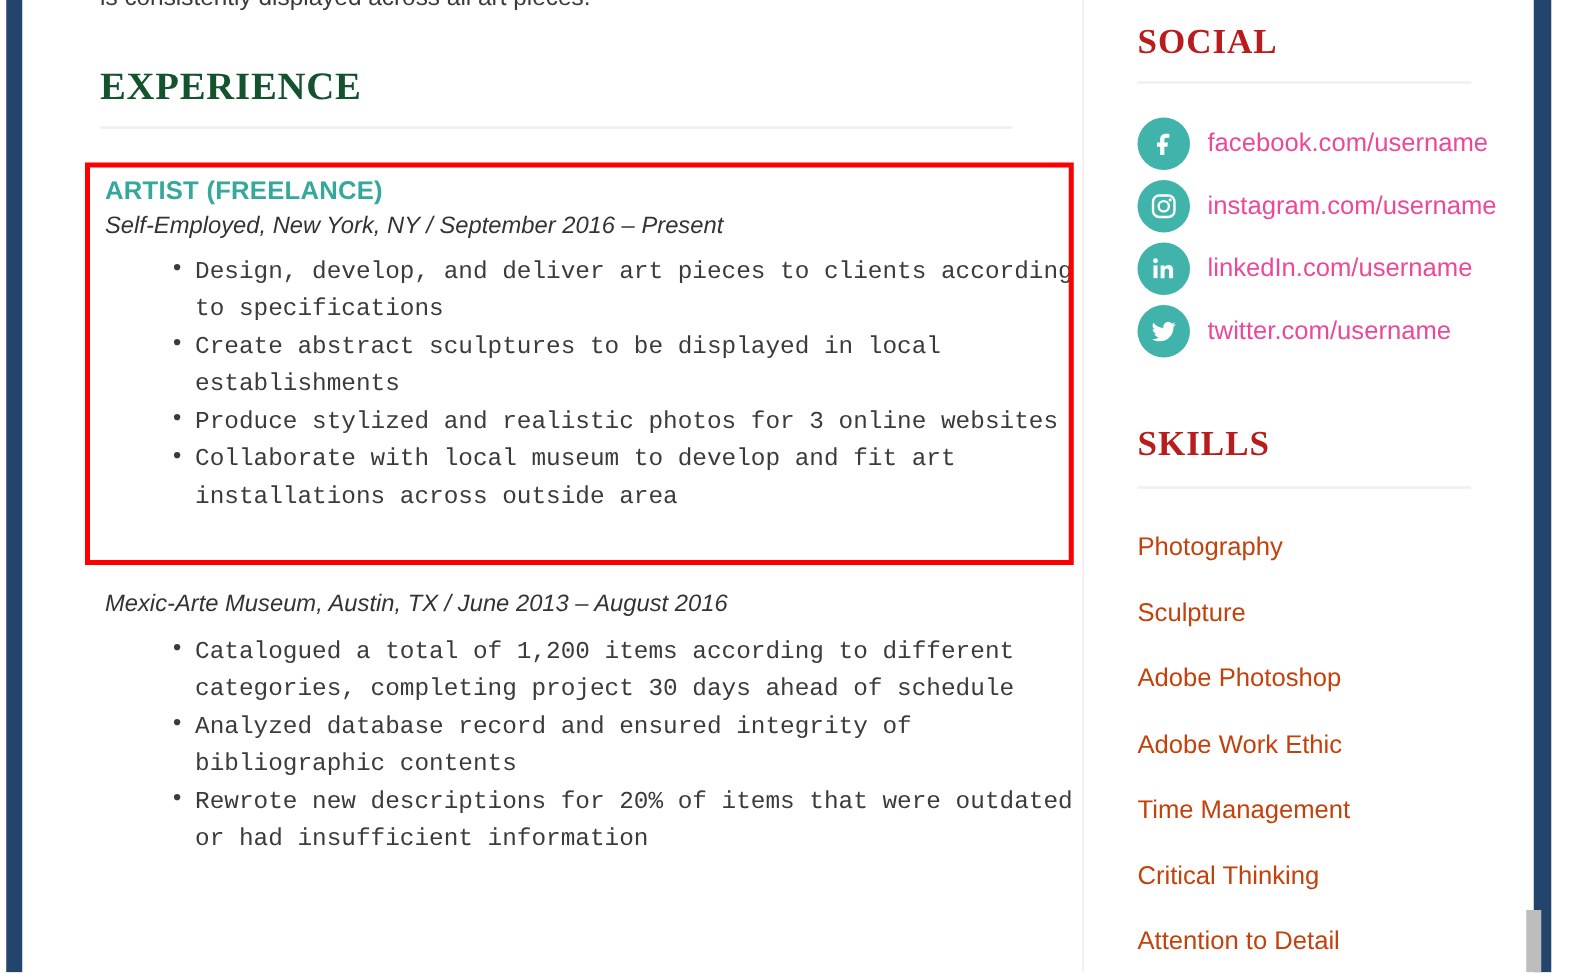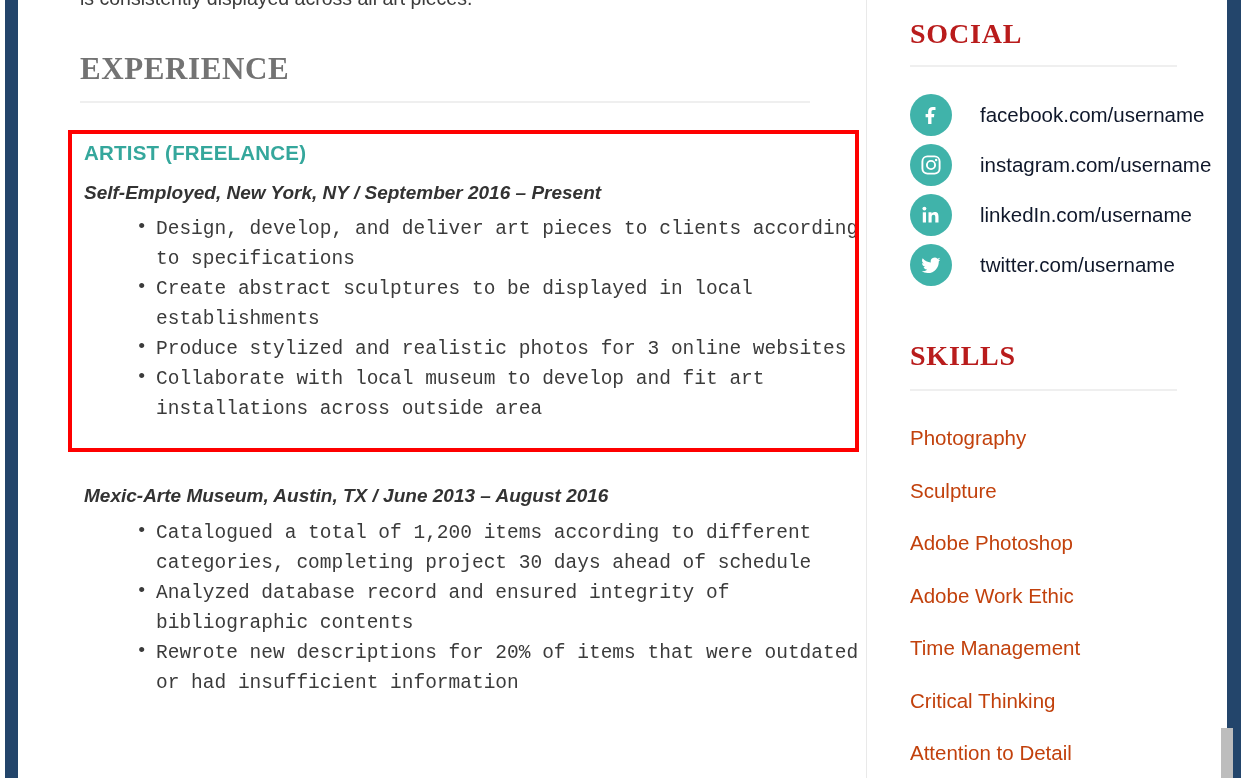--- a/index.html
+++ b/index.html
@@ -94,21 +94,21 @@
     font-weight: bold;
     color: #2aa198;
     letter-spacing: 0.6px;
   }
 
   .exp-title {
     position: absolute;
     left: 62px;
     top: 51px;
     font-size: 31px;
-    color: #737373;
+    color: #14532d;
   }
 
   .exp-rule {
     position: absolute;
     left: 62px;
     top: 101px;
     width: 730px;
     height: 2px;
     background: #efefef;
   }
@@ -136,23 +136,23 @@
     font-size: 20.5px;
     font-weight: bold;
     color: #35a79c;
     letter-spacing: 0.2px;
     line-height: 1.25;
   }
 
   .job-meta {
     font-size: 19px;
     font-style: italic;
-    font-weight: bold;
+    font-weight: normal;
     color: #333333;
-    margin-top: 15px;
+    margin-top: 3px;
     line-height: 1.3;
   }
 
   .job-bullets {
     margin-top: 9px;
     list-style: none;
     font-family: Liberation Mono, monospace;
   }
   .job-bullets li {
     position: relative;
@@ -214,23 +214,23 @@
     height: 42px;
     border-radius: 50%;
     background: #40b3aa;
     display: flex;
     align-items: center;
     justify-content: center;
     flex: 0 0 42px;
   }
   .social-badge svg { display: block; }
   .social-label {
-    margin-left: 28px;
+    margin-left: 14px;
     font-size: 20.5px;
-    color: #0f172a;
+    color: #ec4899;
     white-space: nowrap;
   }
 
   #skills-title { position: absolute; left: 43px; top: 340px; }
   #skills-rule  { position: absolute; left: 43px; top: 389px; }
 
   .skills-list {
     position: absolute;
     left: 43px;
     top: 412px;

